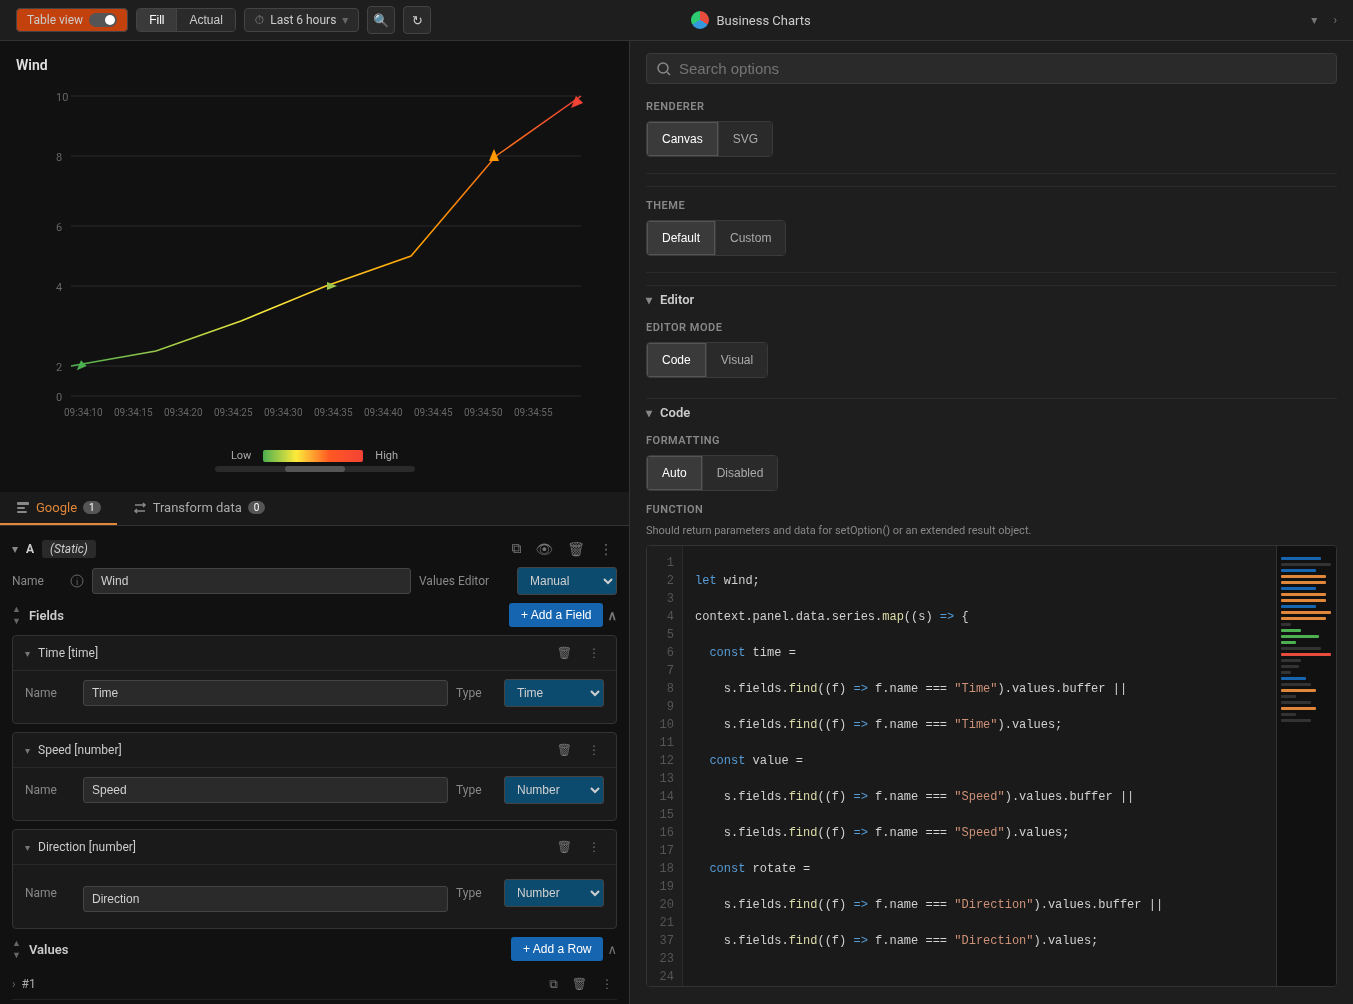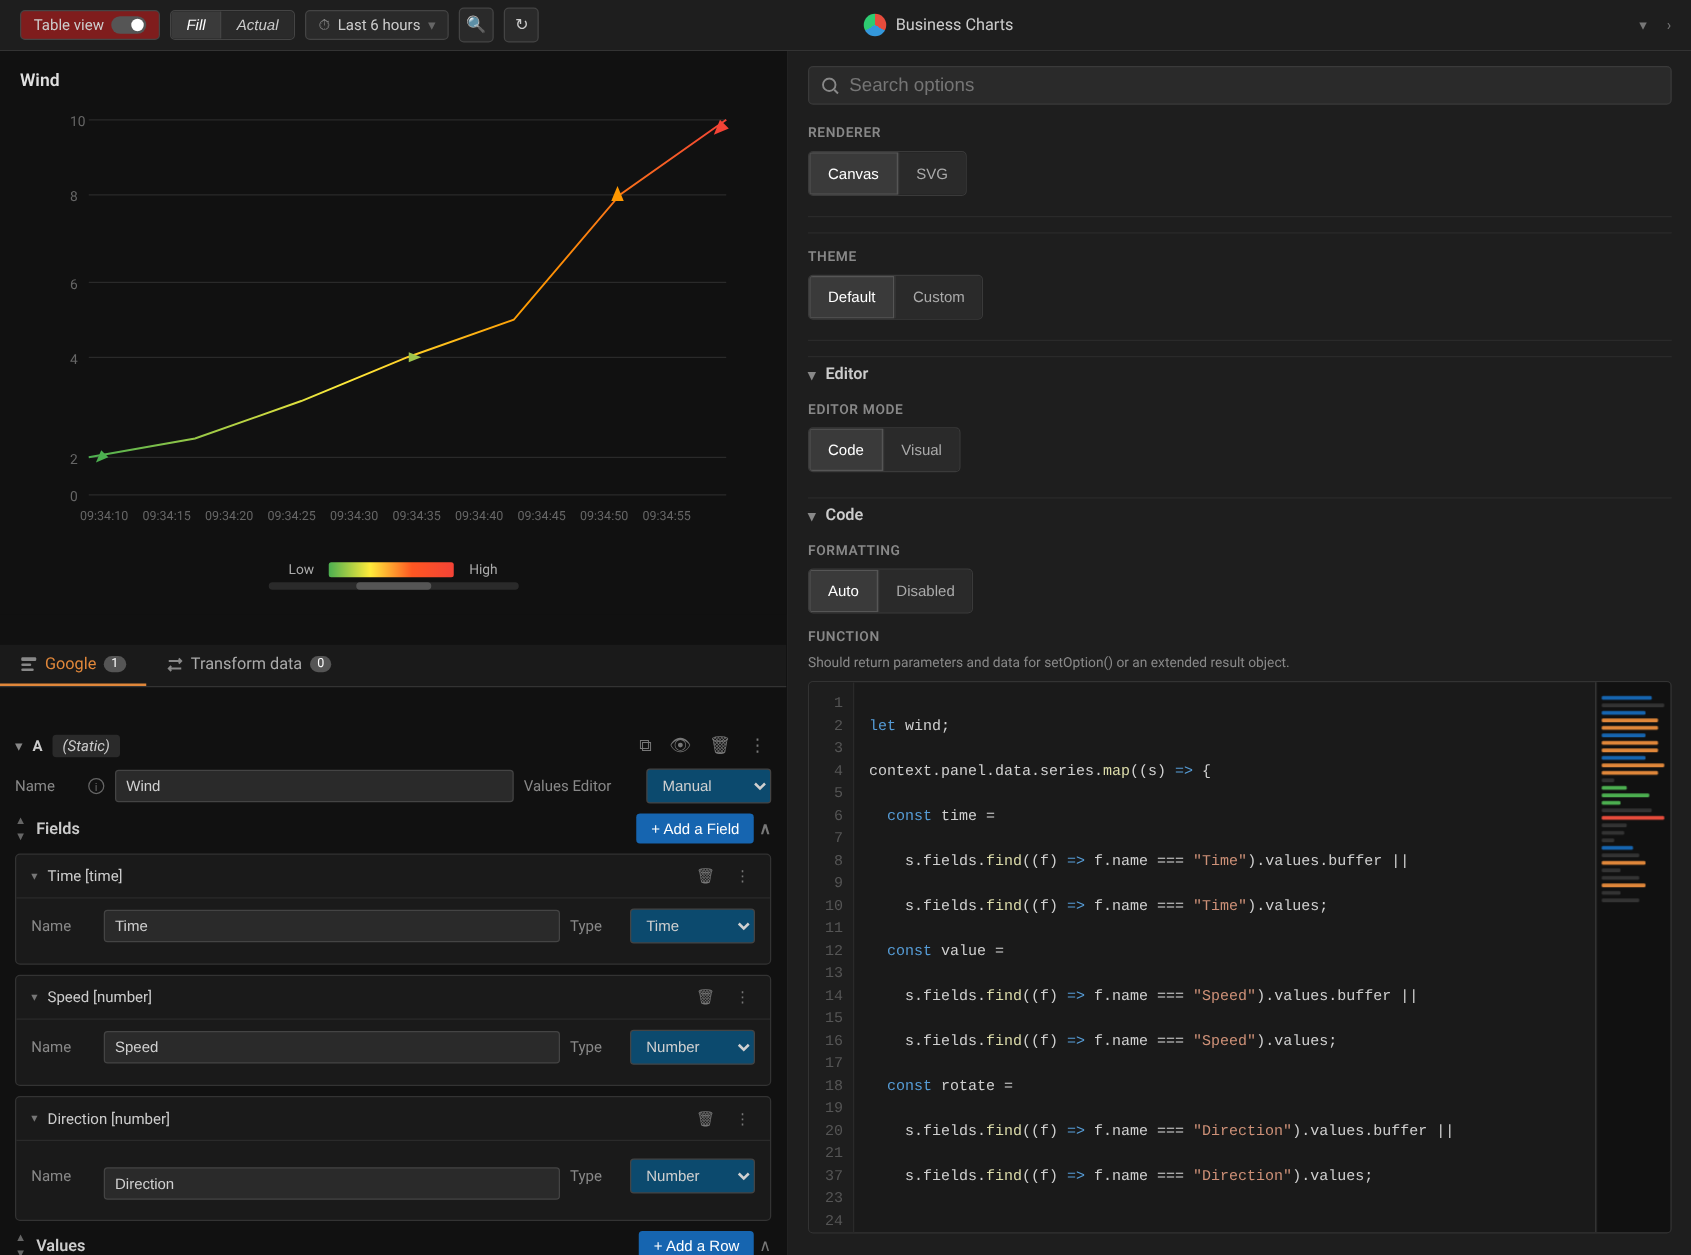--- a/index.html
+++ b/index.html
@@ -1,21 +1,21 @@
 <!DOCTYPE html>
 <html><head>
   <meta charset="utf-8">
   <style>
     * { box-sizing: border-box; margin: 0; padding: 0; }
     body { font-family: -apple-system, BlinkMacSystemFont, 'Segoe UI', Roboto, sans-serif; font-size: 13px; background: #1a1a1a; color: #d0d0d0; height: 1004px; overflow: hidden; display: flex; flex-direction: column; }
     .table-view-toggle {
       display: flex;
       align-items: center;
       gap: 6px;
-      background: #7f1d1d;
+      background: #c2410c;
       border: 1px solid #444;
       border-radius: 4px;
       padding: 4px 10px;
       color: #ccc;
       font-size: 12px;
     }
     .toggle-switch {
       width: 28px; height: 14px;
       background: #555;
       border-radius: 7px;
@@ -36,21 +36,20 @@
       border-radius: 4px;
       overflow: hidden;
     }
     .btn-group button {
       background: #2a2a2a;
       border: none;
       color: #ccc;
       padding: 4px 12px;
       font-size: 12px;
       cursor: pointer;
-      font-style: italic;
     }
     .btn-group button.active {
       background: #3a3a3a;
       color: #fff;
     }
     .btn-group button + button {
       border-left: 1px solid #444;
     }
     .time-selector {
       display: flex;
@@ -100,21 +99,20 @@
 
     
     .left-panel {
       width: 630px;
       flex-shrink: 0;
       display: flex;
       flex-direction: column;
       background: #111;
       border-right: 1px solid #333;
       overflow-y: auto;
-      gap: 24px;
     }
 
     
     .chart-area {
       padding: 16px;
       flex-shrink: 0;
       background: #111;
     }
     .chart-title {
       font-size: 14px;

